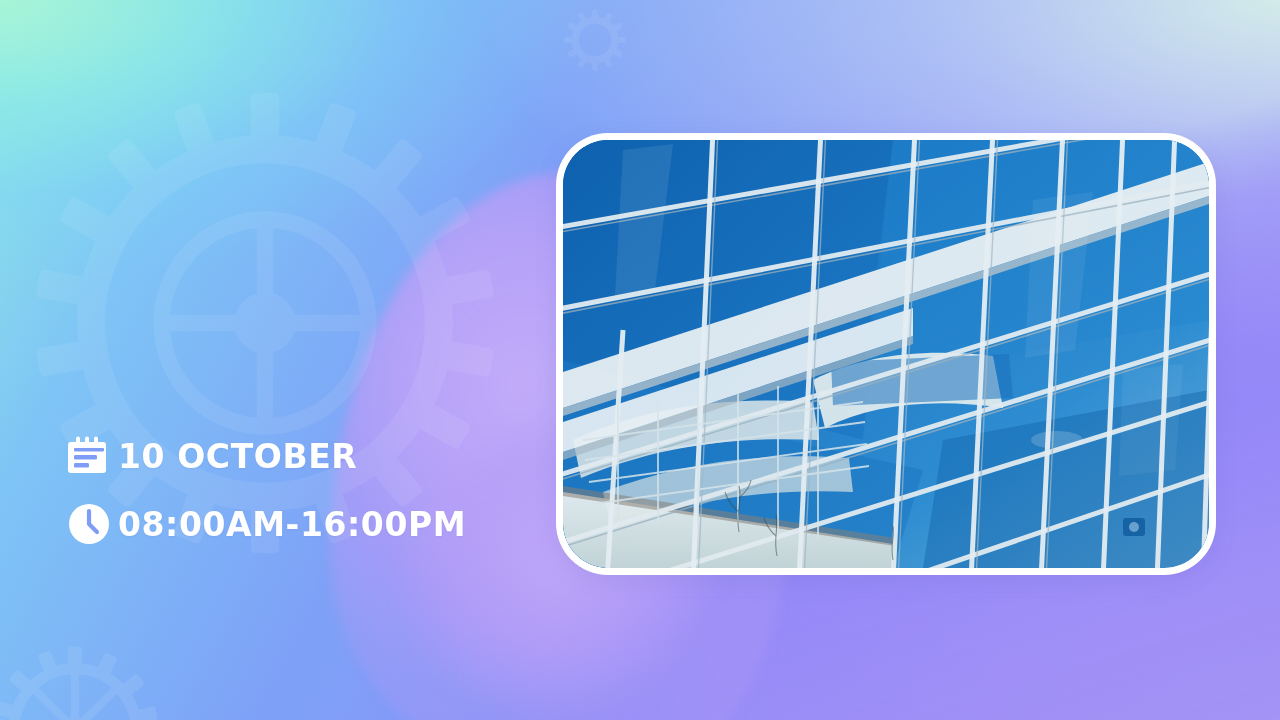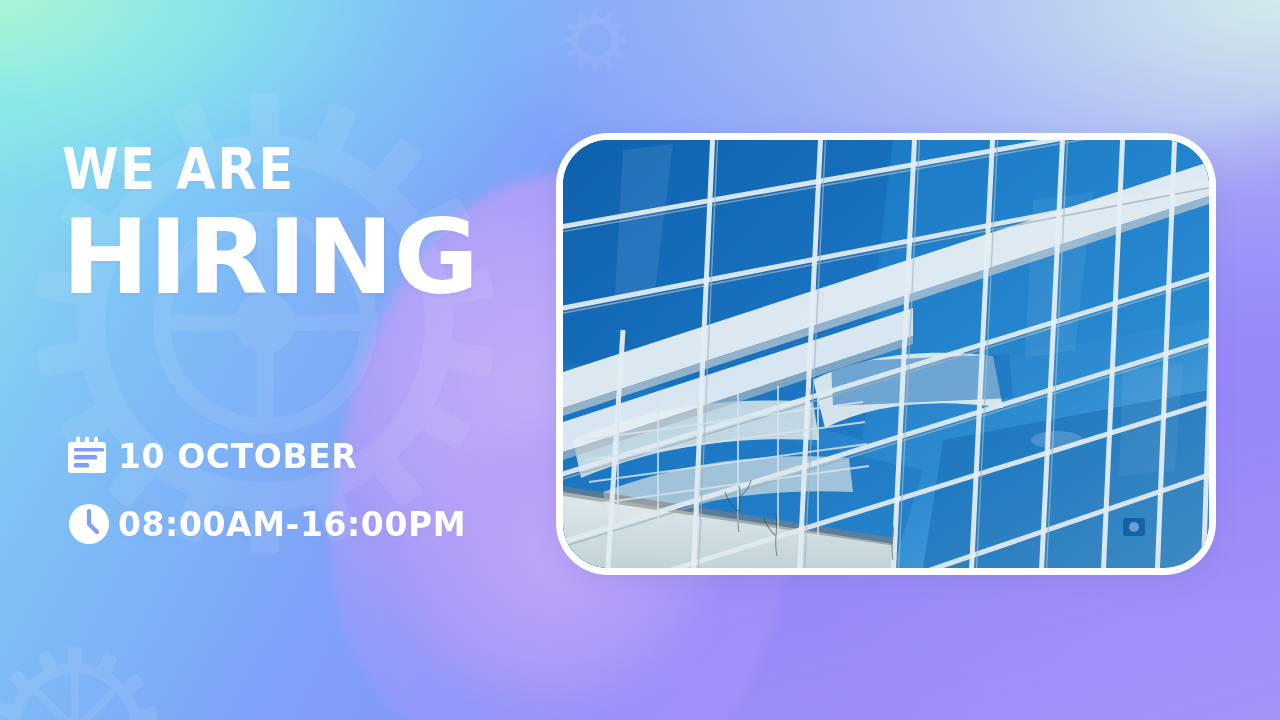--- a/index.html
+++ b/index.html
@@ -186,24 +186,20 @@
         <line x1="30" y1="100" x2="86" y2="100"></line>
         <line x1="114" y1="100" x2="170" y2="100"></line>
         <line x1="52" y1="52" x2="90" y2="90"></line>
         <line x1="110" y1="110" x2="148" y2="148"></line>
         <line x1="148" y1="52" x2="110" y2="90"></line>
         <line x1="90" y1="110" x2="52" y2="148"></line>
       </g>
     </svg>
   </div>
 
-  <div class="headline">
-    <div class="h-we">WE ARE</div>
-    <div class="h-hiring">HIRING</div>
-  </div>
 
   <div class="meta">
 
     <div class="meta-row">
       <span class="meta-icon">
         <svg width="42" height="40" viewBox="0 0 42 40" aria-hidden="true">
           <path d="M3 6 h5 V2.5 a2 2 0 0 1 4 0 V6 h5 V2.5 a2 2 0 0 1 4 0 V6 h5 V2.5 a2 2 0 0 1 4 0 V6 h5 a3 3 0 0 1 3 3 v25 a3 3 0 0 1 -3 3 H3 a3 3 0 0 1 -3 -3 V9 a3 3 0 0 1 3 -3 z" fill="#ffffff"></path>
           <rect x="6" y="12" width="30" height="3.4" rx="1" fill="#7f9df7"></rect>
           <rect x="6" y="19" width="23" height="4.6" rx="1.4" fill="#7f9df7"></rect>
           <rect x="6" y="27" width="15" height="4.6" rx="1.4" fill="#7f9df7"></rect>

